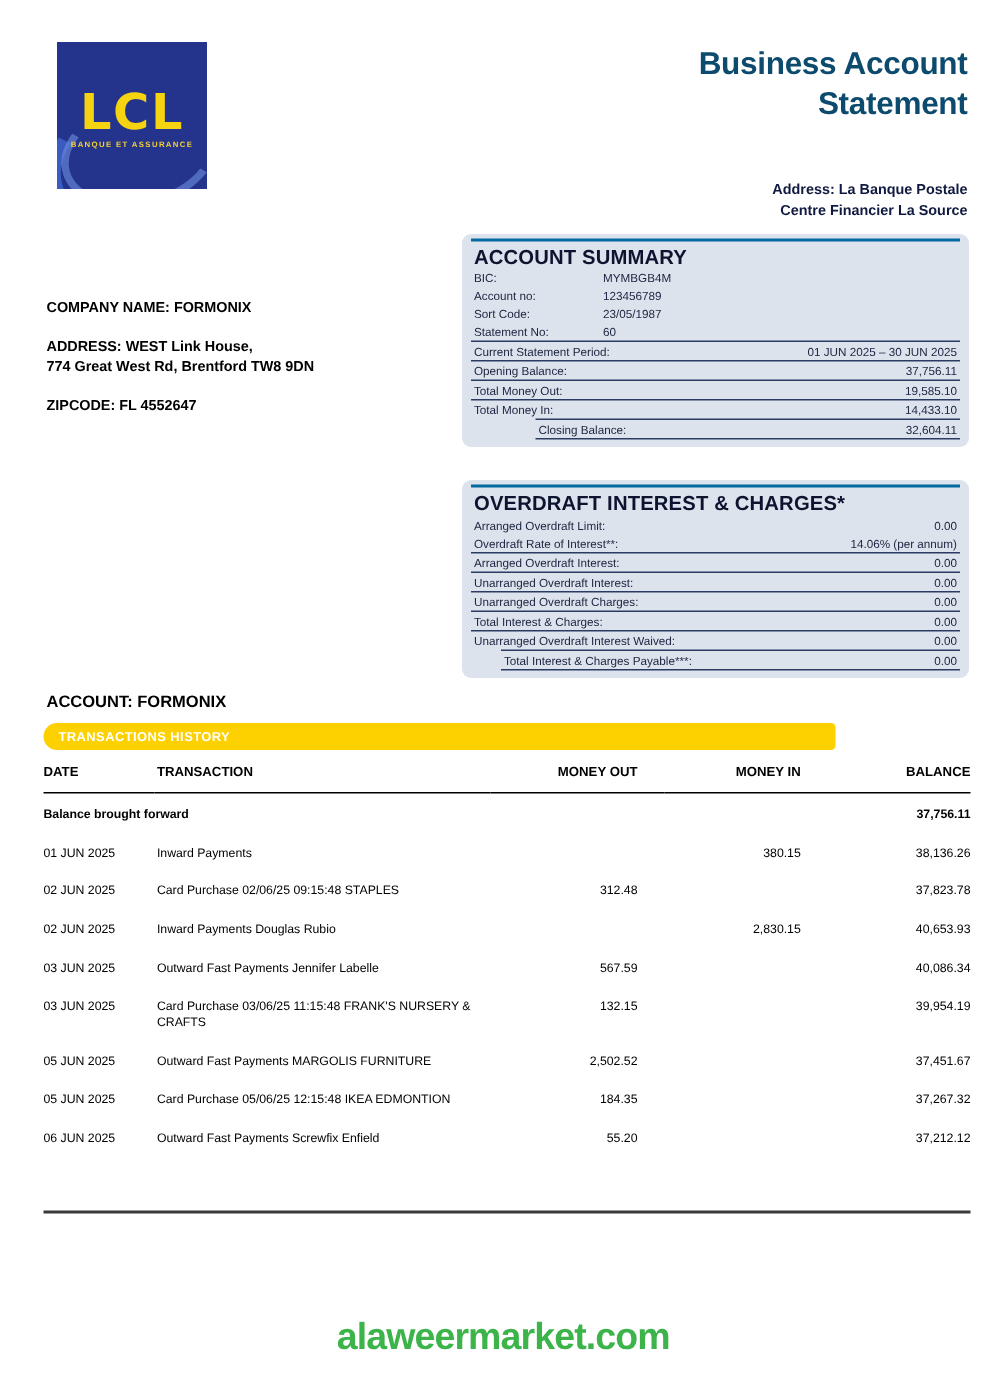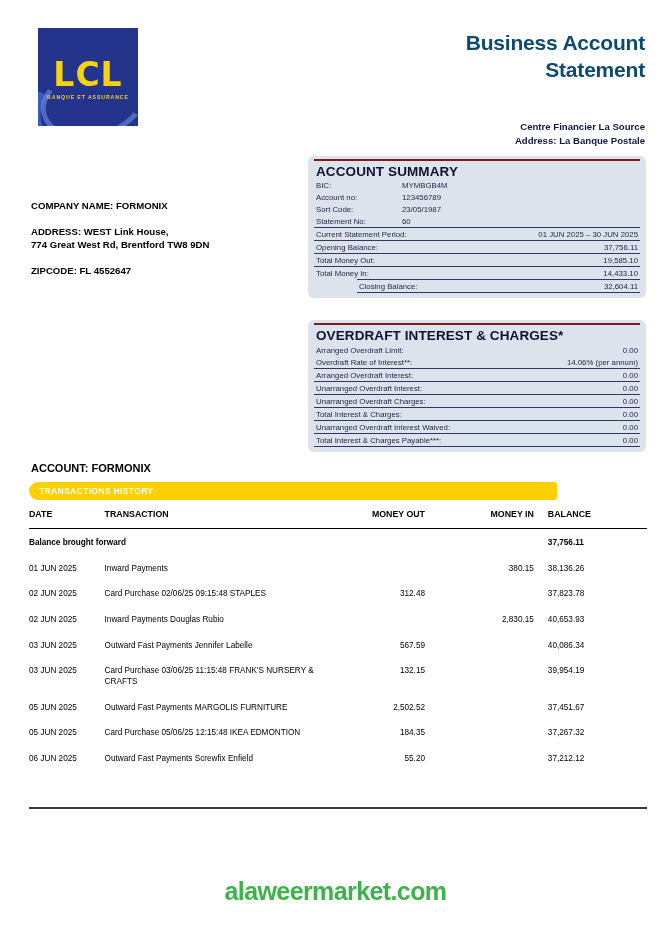--- a/index.html
+++ b/index.html
@@ -122,21 +122,21 @@
     box-sizing: border-box;
     padding: 3px 6px 5px 6px;
   }
   #account-summary { top: 156px; }
   #overdraft-box  { top: 320px; }
 
   .box-title {
     font-size: 13.5px;
     font-weight: bold;
     color: #0d1430;
-    border-top: 2px solid #7f1d1d;
+    border-top: 2px solid #0369a1;
     padding: 3px 0 1px 2px;
     letter-spacing: .1px;
   }
   .kv {
     display: flex;
     font-size: 7.8px;
     color: #1b2440;
     line-height: 1.52;
     padding-left: 2px;
   }
@@ -153,21 +153,21 @@
   }
   .row-line .val { text-align: right; }
   #account-summary .closer { border-bottom: 1px solid #2b3a63; margin-left: 43px; }
   #overdraft-box .plain {
     display: flex;
     justify-content: space-between;
     font-size: 7.8px;
     color: #1b2440;
     padding: 1.5px 2px;
   }
-  #overdraft-box .last { border-bottom: 1px solid #2b3a63; }
+  #overdraft-box .last { border-bottom: 1px solid #2b3a63; margin-left: 20px; }
 
   
   #account-label {
     position: absolute;
     left: 31px;
     top: 462px;
     font-size: 11px;
     font-weight: bold;
   }
   #trans-banner {
@@ -205,21 +205,21 @@
   #txn-table td {
     font-size: 8.2px;
     padding: 9px 0 6px 0;
     vertical-align: top;
     line-height: 1.3;
   }
   .c-date    { width: 78px; text-align: left; }
   .c-desc    { width: 236px; text-align: left; padding-left: 2px !important; margin-left: 40px; }
   .c-out     { width: 104px; text-align: right; padding-right: 18px !important; }
   .c-in      { width: 96px;  text-align: right; padding-right: 14px !important; }
-  .c-bal     { width: 104px; text-align: left; margin-top: 39px; }
+  .c-bal     { width: 104px; text-align: right; margin-top: 39px; }
   tr.bbf td { font-weight: bold; font-size: 8.6px; padding-top: 9px; }
   tr.bbf .c-bal { font-weight: bold; }
 
   #table-end-rule {
     position: absolute;
     left: 29px;
     top: 807px;
     width: 618px;
     height: 2px;
     background: #3a3a3a;
@@ -245,22 +245,22 @@
   <div id="logo-swoosh2"></div>
   <div id="logo-lcl">LCL</div>
   <div id="logo-tag">BANQUE ET ASSURANCE</div>
 </div>
 
 <div id="doc-title">
   <div>Business Account</div>
   <div>Statement</div>
 </div>
 <div id="bank-address">
+  <div>Address: La Banque Postale</div>
   <div>Centre Financier La Source</div>
-  <div>Address: La Banque Postale</div>
 </div>
 
 <div id="customer">
   <div>COMPANY NAME: FORMONIX</div>
   <div class="gap"></div>
   <div>ADDRESS: WEST Link House,</div>
   <div>774 Great West Rd, Brentford TW8 9DN</div>
   <div class="gap"></div>
   <div>ZIPCODE: FL 4552647</div>
 </div>

